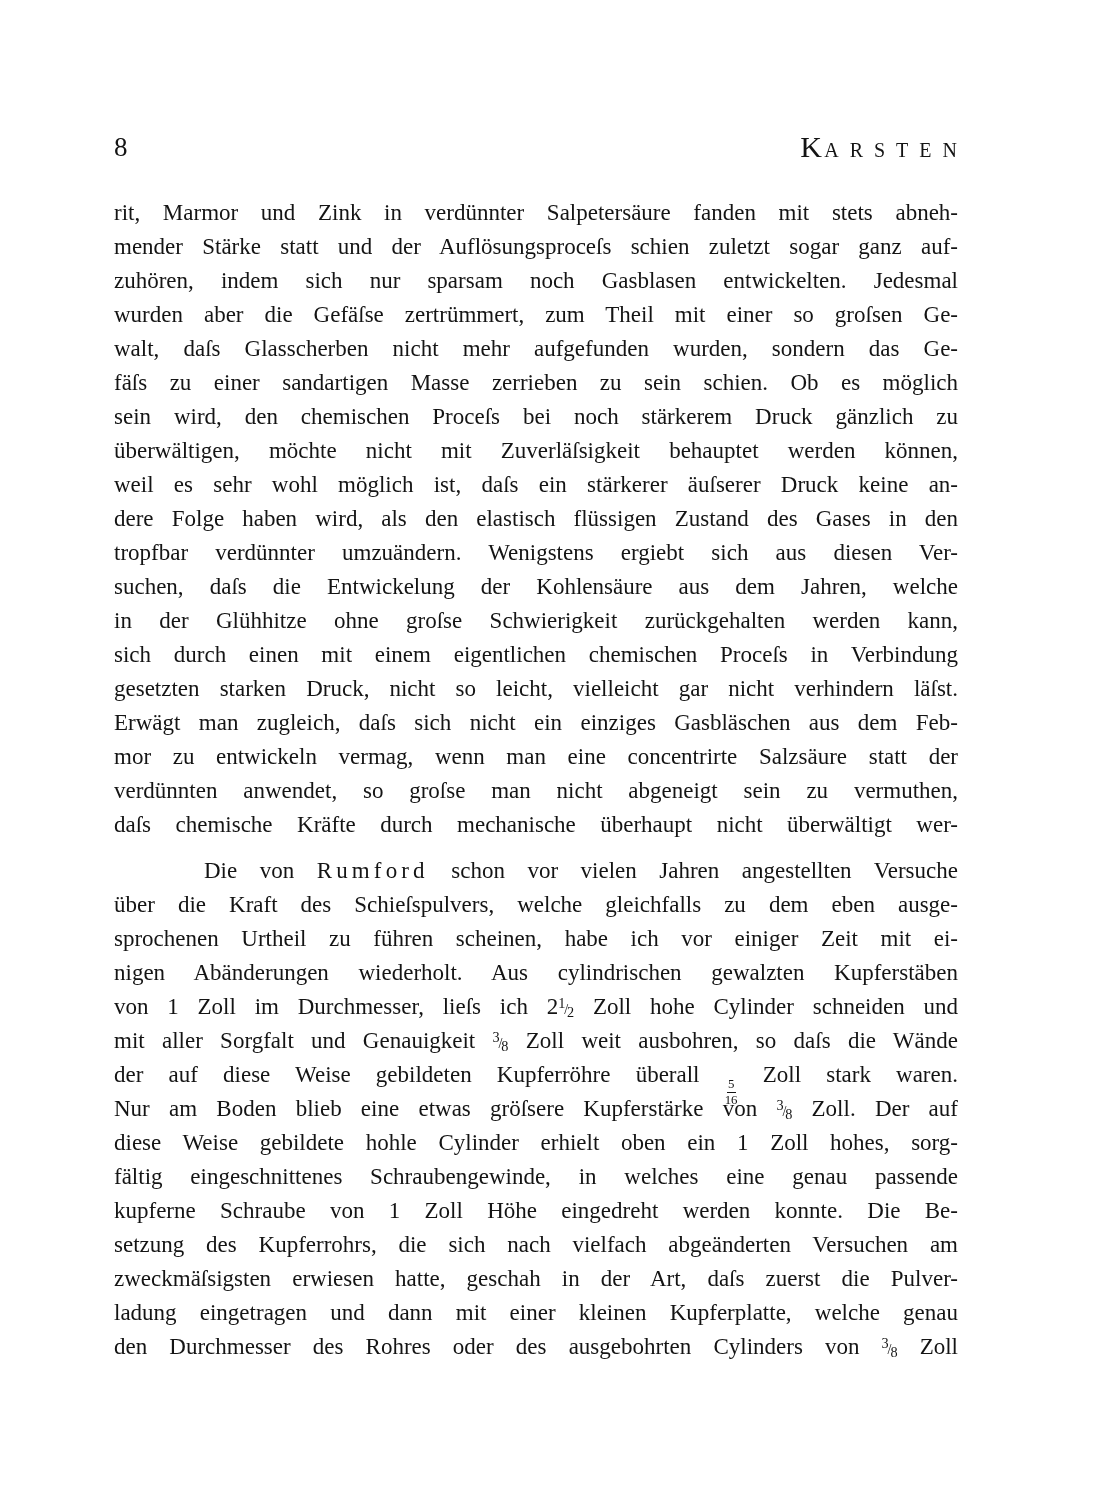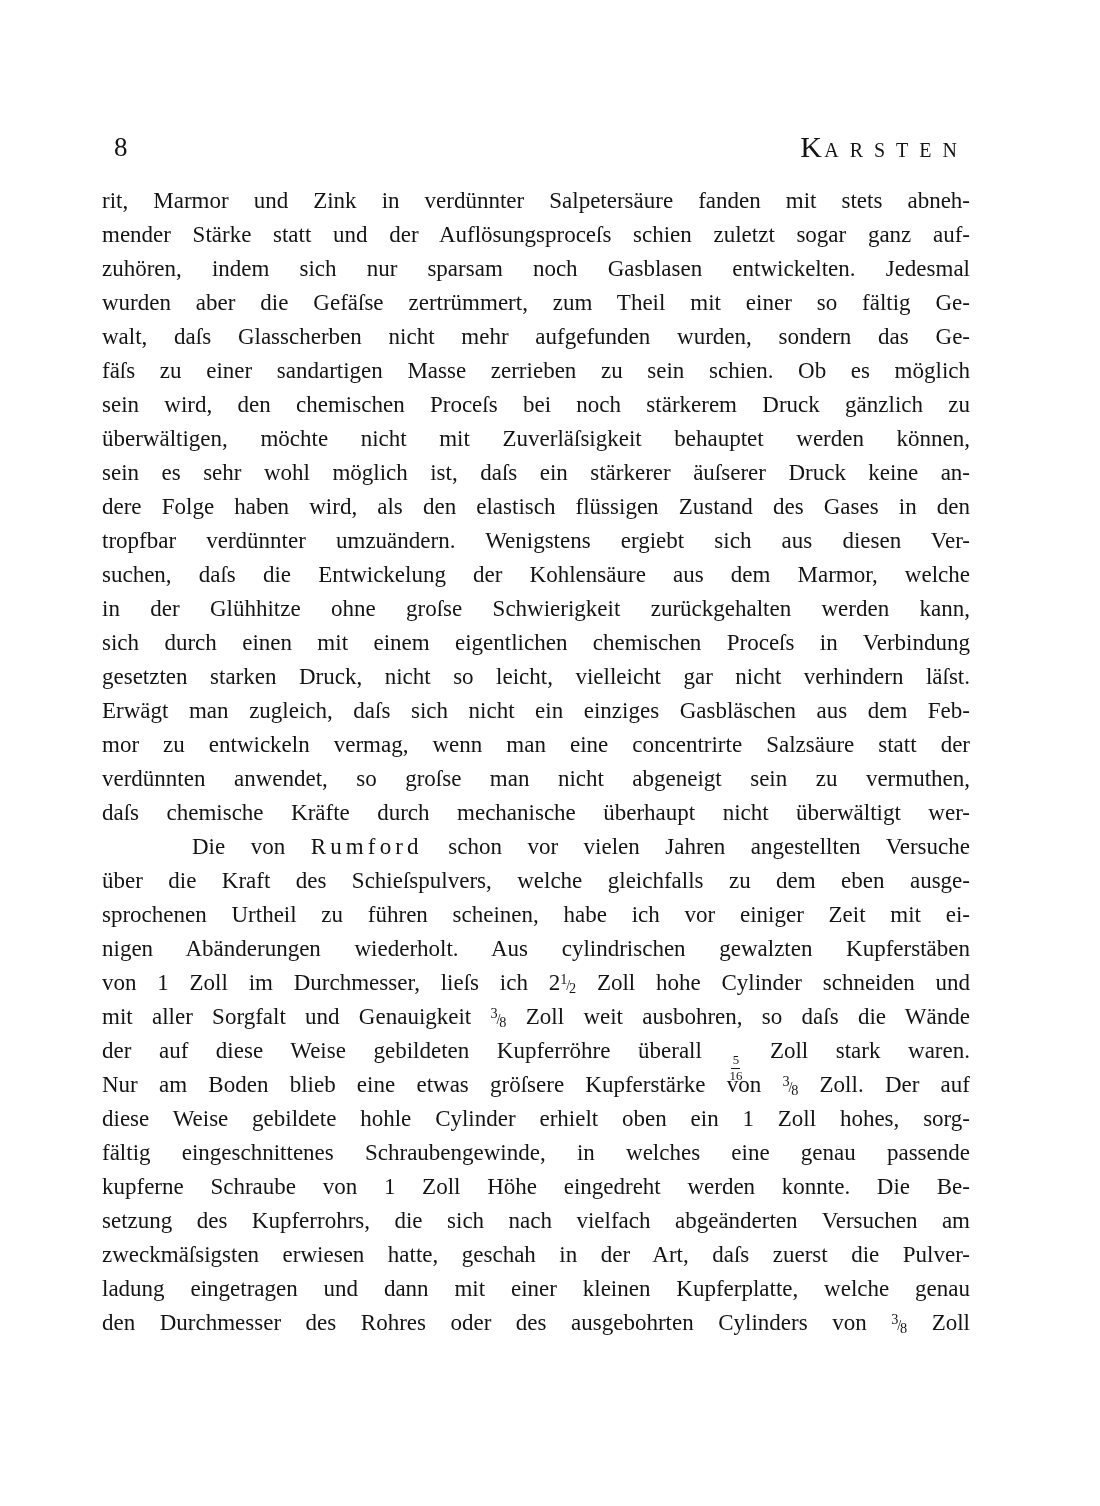--- a/index.html
+++ b/index.html
@@ -33,21 +33,21 @@
     text-transform:uppercase;
     letter-spacing:0.55em;
     margin-left:0.12em;
   }
   
   .text-block{
     position:absolute;
     top:184px;left:102px;
     width:868px;
   }
-  .para{margin:0;padding:0;}
+  .para{margin:12px;padding:0;}
   .line{
     font-size:23px;
     line-height:34px;
     height:34px;
     text-align:justify;
     text-align-last:justify;
     word-spacing:1px;
     white-space:nowrap;
   }
   .line.unjust{text-align-last:left;}
@@ -72,29 +72,29 @@
   <header class="running-head">
     <span class="pagenum">8</span>
     <span class="head-title"><span class="cap">K</span><span class="rest">arsten</span></span>
   </header>
 
   <main class="text-block">
       <div class="para">
         <div class="line">rit, Marmor und Zink in verdünnter Salpetersäure fanden mit stets abneh-</div>
         <div class="line">mender Stärke statt und der Auflösungsproceſs schien zuletzt sogar ganz auf-</div>
         <div class="line">zuhören, indem sich nur sparsam noch Gasblasen entwickelten.  Jedesmal</div>
-        <div class="line">wurden aber die Gefäſse zertrümmert, zum Theil mit einer so fältig Ge-</div>
+        <div class="line">wurden aber die Gefäſse zertrümmert, zum Theil mit einer so groſsen Ge-</div>
         <div class="line">walt, daſs Glasscherben nicht mehr aufgefunden wurden, sondern das Ge-</div>
         <div class="line">fäſs zu einer sandartigen Masse zerrieben zu sein schien.  Ob es möglich</div>
         <div class="line">sein wird, den chemischen Proceſs bei noch stärkerem Druck gänzlich zu</div>
         <div class="line">überwältigen, möchte nicht mit Zuverläſsigkeit behauptet werden können,</div>
-        <div class="line">sein es sehr wohl möglich ist, daſs ein stärkerer äuſserer Druck keine an-</div>
+        <div class="line">weil es sehr wohl möglich ist, daſs ein stärkerer äuſserer Druck keine an-</div>
         <div class="line">dere Folge haben wird, als den elastisch flüssigen Zustand des Gases in den</div>
         <div class="line">tropfbar verdünnter umzuändern.  Wenigstens ergiebt sich aus diesen Ver-</div>
-        <div class="line">suchen, daſs die Entwickelung der Kohlensäure aus dem Marmor, welche</div>
+        <div class="line">suchen, daſs die Entwickelung der Kohlensäure aus dem Jahren, welche</div>
         <div class="line">in der Glühhitze ohne groſse Schwierigkeit zurückgehalten werden kann,</div>
         <div class="line">sich durch einen mit einem eigentlichen chemischen Proceſs in Verbindung</div>
         <div class="line">gesetzten starken Druck, nicht so leicht, vielleicht gar nicht verhindern läſst.</div>
         <div class="line">Erwägt man zugleich, daſs sich nicht ein einziges Gasbläschen aus dem Feb-</div>
         <div class="line">mor zu entwickeln vermag, wenn man eine concentrirte Salzsäure statt der</div>
         <div class="line">verdünnten anwendet, so groſse man nicht abgeneigt sein zu vermuthen,</div>
         <div class="line">daſs chemische Kräfte durch mechanische überhaupt nicht überwältigt wer-</div>
       </div>
       <div class="para">
         <div class="line indent">Die von <span class="lsp">Rumford</span> schon vor vielen Jahren angestellten Versuche</div>

